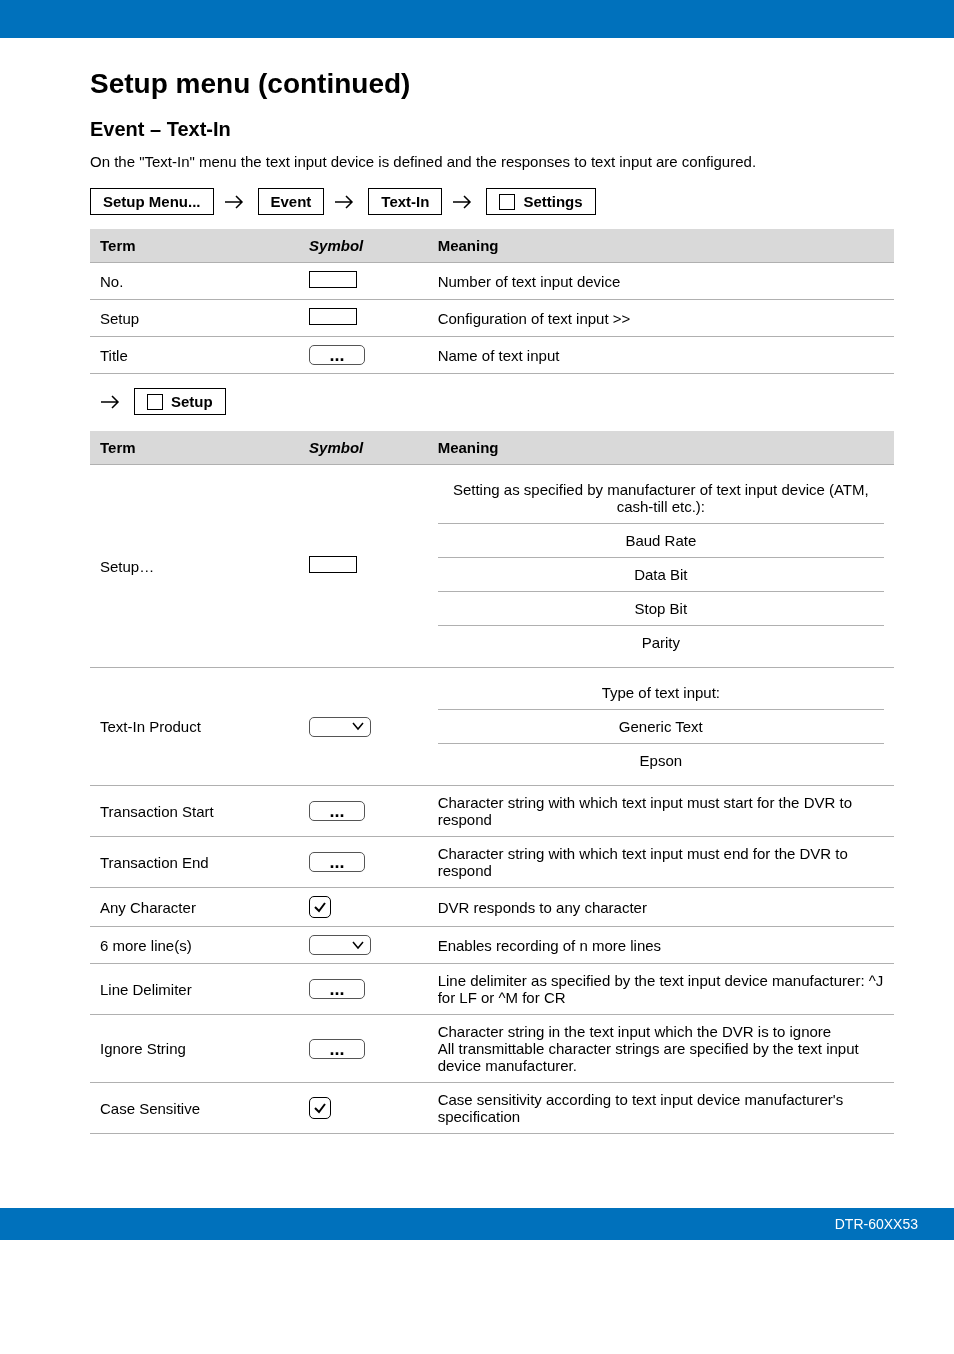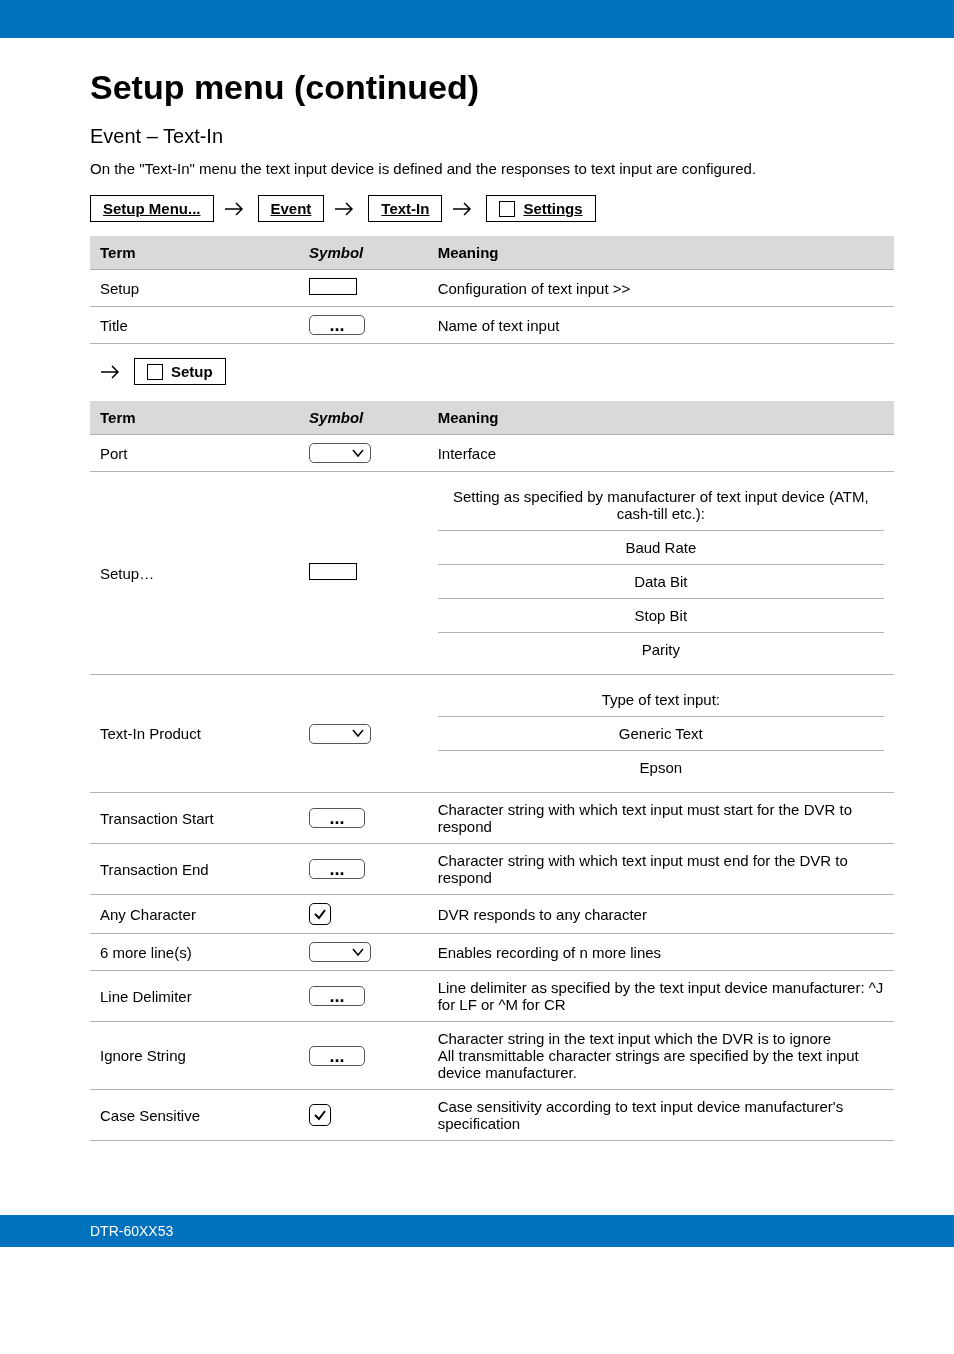--- a/index.html
+++ b/index.html
@@ -11,38 +11,37 @@
     width: 954px;
   }
   .top-bar {
     background: #0071bc;
     height: 38px;
   }
   .content {
     padding: 20px 60px 20px 90px;
   }
   .page-title {
-    font-size: 34px;
+    font-size: 28px;
     font-weight: bold;
     margin: 10px 0 18px 0;
   }
   .section-title {
     font-size: 20px;
-    font-weight: normal;
+    font-weight: bold;
     margin: 8px 0 12px 0;
   }
   .intro-text {
     font-size: 15px;
     margin: 0 0 18px 0;
   }
   .nav-row {
     display: flex;
     align-items: center;
     margin-bottom: 2px;
-    text-decoration: underline;
   }
   .nav-box {
     border: 1px solid #000;
     padding: 4px 12px;
     font-size: 15px;
     font-weight: bold;
     display: flex;
     align-items: center;
   }
   .arrow-right {
@@ -129,22 +128,22 @@
     align-items: center;
     margin: 6px 0 16px 0;
   }
   .nested-cell { border-bottom: 1px solid #b0b0b0; padding: 8px 10px; }
   .nested-cell:last-child { border-bottom: none; }
   td.no-pad { padding: 0; text-align: center; }
   .footer {
     background: #0071bc;
     color: #fff;
     display: flex;
-    justify-content: flex-start;
-    padding: 8px 72px 8px 90px;
+    justify-content: flex-end;
+    padding: 8px 36px 8px 90px;
     font-size: 14px;
     margin-top: 40px;
   }
 </style>
 </head>
 <body>
 
 <div class="top-bar"></div>
 
 <div class="content">
@@ -179,20 +178,25 @@
   </div>
 
   <table class="info-table">
     <tbody>
         <tr>
       <th class="col-term">Term</th>
       <th class="col-symbol">Symbol</th>
       <th class="col-meaning">Meaning</th>
     </tr>
     <tr>
+      <td>No.</td>
+      <td><span class="sym-rect"></span></td>
+      <td>Number of text input device</td>
+    </tr>
+    <tr>
       <td>Setup</td>
       <td><span class="sym-rect"></span></td>
       <td>Configuration of text input &gt;&gt;</td>
     </tr>
     <tr>
       <td>Title</td>
       <td><span class="sym-ellipsis">...</span></td>
       <td>Name of text input</td>
     </tr>
   </tbody>
@@ -211,31 +215,20 @@
   </div>
 
   <table class="info-table">
     <tbody>
         <tr>
       <th class="col-term">Term</th>
       <th class="col-symbol">Symbol</th>
       <th class="col-meaning">Meaning</th>
     </tr>
 
-    <tr>
-      <td>Port</td>
-      <td>
-        <span class="sym-dropdown">
-          <svg viewBox="0 0 12 9">
-                <path d="M1 1 L6 7 L11 1" stroke="#000" stroke-width="1.5" fill="none"></path>
-              </svg>
-        </span>
-      </td>
-      <td>Interface</td>
-    </tr>
 
     <tr>
       <td rowspan="1">Setup…</td>
       <td rowspan="1"><span class="sym-rect"></span></td>
       <td class="no-pad">
         <div class="nested-cell">Setting as specified by manufacturer of text input device (ATM, cash-till etc.):</div>
         <div class="nested-cell">Baud Rate</div>
         <div class="nested-cell">Data Bit</div>
         <div class="nested-cell">Stop Bit</div>
         <div class="nested-cell">Parity</div>

